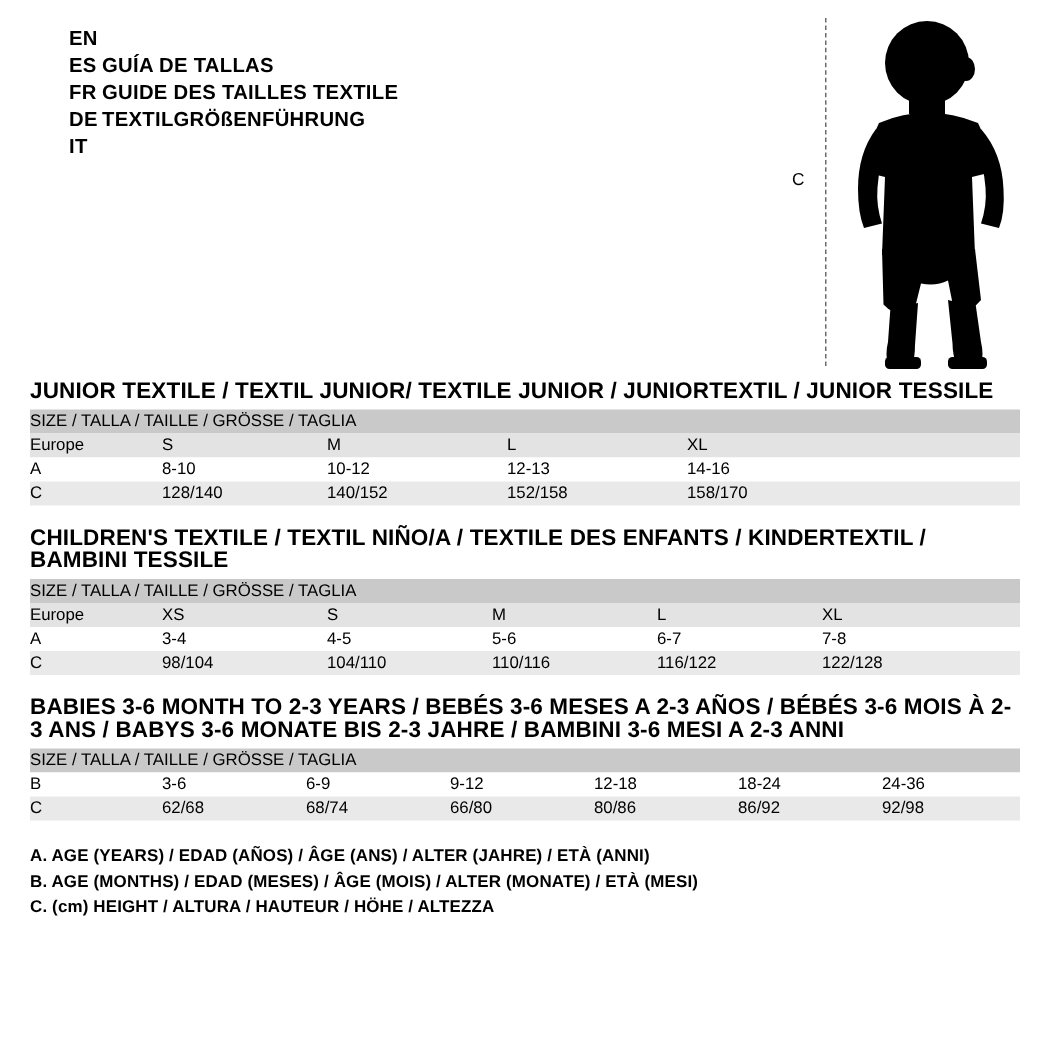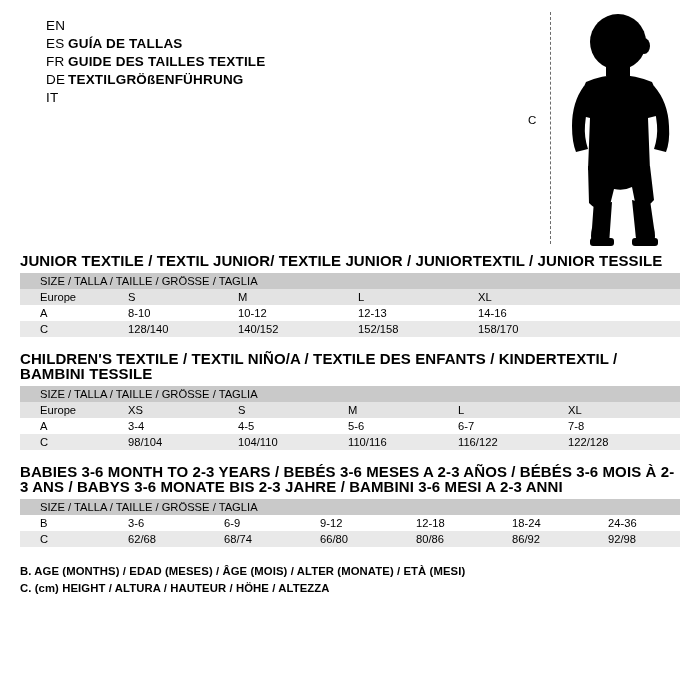--- a/index.html
+++ b/index.html
@@ -27,21 +27,21 @@
     width: 520px;
   }
   .lang-row {
     display: flex;
     align-items: baseline;
     margin-bottom: 3px;
   }
   .lang-code {
     width: 48px;
     font-size: 13.5px;
-    font-weight: normal;
+    font-weight: bold;
     letter-spacing: .2px;
     padding-left: 26px;
   }
   .lang-title {
     font-size: 13.5px;
     font-weight: bold;
     letter-spacing: .2px;
   }
 
   
@@ -80,21 +80,21 @@
     margin-bottom: 5px;
   }
   table.size-table {
     width: 100%;
     border-collapse: collapse;
     table-layout: fixed;
     font-size: 11.2px;
   }
   table.size-table td, table.size-table th {
     text-align: left;
-    padding: 2px 0 2px 20px;
+    padding: 2px 0 2px 0;
     font-weight: normal;
   }
   .band td {
     background: #c9c9c9;
     font-weight: bold;
     padding: 3px 0 3px 4px;
   }
   .hdr td {
     background: #e3e3e3;
   }
@@ -288,17 +288,18 @@
         <td>66/80</td>
         <td>80/86</td>
         <td>86/92</td>
         <td>92/98</td>
       </tr>
     </tbody>
       </table>
   </div>
 
   <div class="legend">
+    <div>A. AGE (YEARS) / EDAD (AÑOS) / ÂGE (ANS) / ALTER (JAHRE) / ETÀ (ANNI)</div>
     <div>B. AGE (MONTHS) / EDAD (MESES) / ÂGE (MOIS) / ALTER (MONATE) / ETÀ (MESI)</div>
     <div>C. (cm) HEIGHT / ALTURA / HAUTEUR / HÖHE / ALTEZZA</div>
   </div>
 
 </div>
 
 </body></html>

